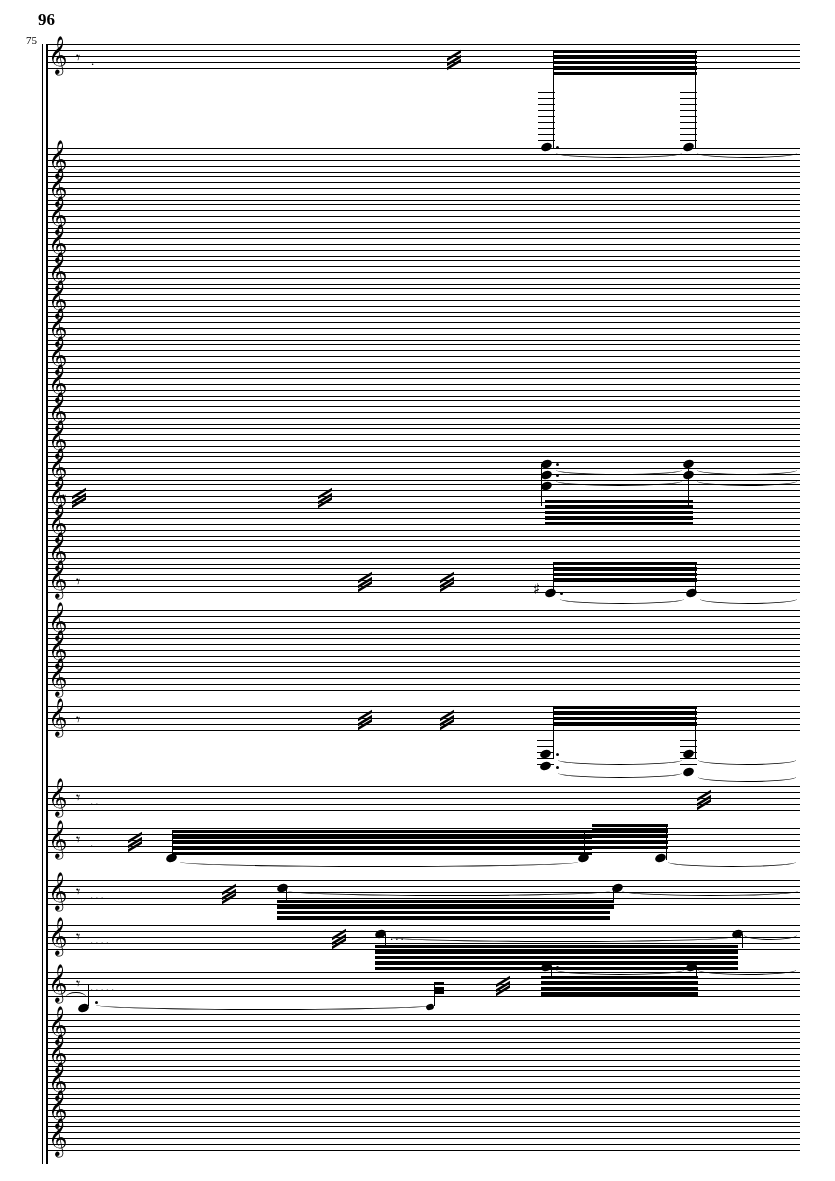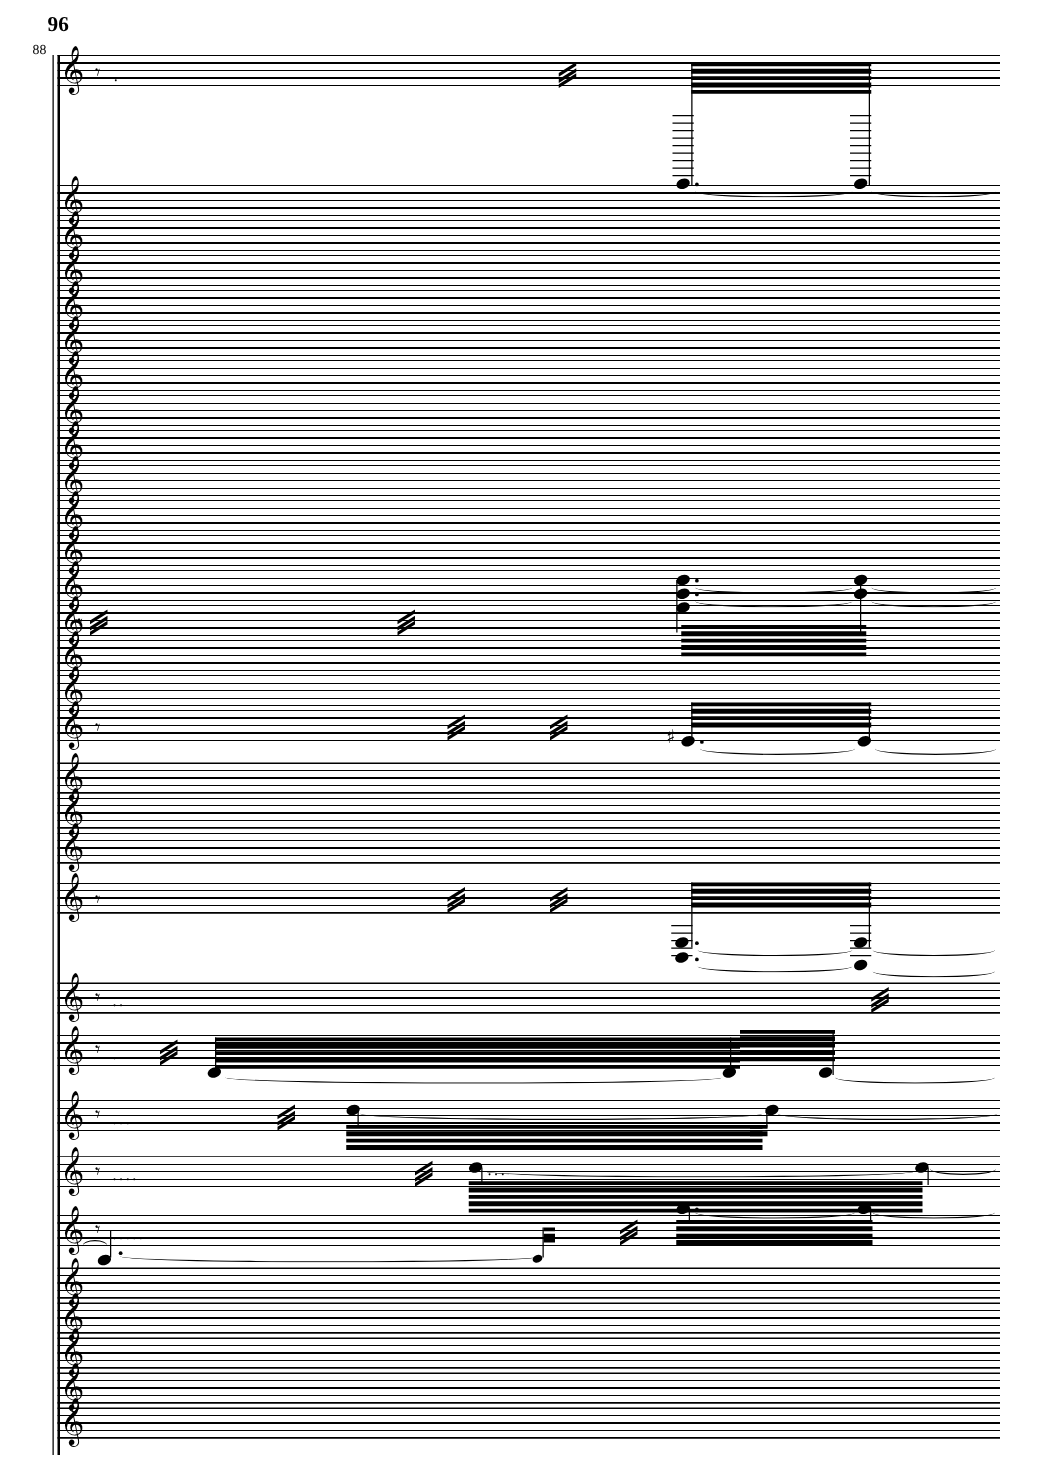--- a/index.html
+++ b/index.html
@@ -144,21 +144,21 @@
     margin-bottom: 1.6px;
   }
 </style>
 </head>
 <body>
 
 <div id="page">
 
   <div class="page-number" style="left:38px; top:10px;text-align:center;">96</div>
 
-  <div class="measure-number" style="left:26px; top:34px;">88</div>
+  <div class="measure-number" style="left:26px; top:34px;">75</div>
 
   <div class="system-barline" style="left:46px; top:44px; width:2.2px; height:1120px;"></div>
   <div class="system-barline" style="left:42px; top:44px; width:1.4px; height:1120px;"></div>
 
   <div class="staff" style="left:46px; top:44px; width:754px;"></div>
   <div class="clef" style="left:48px; top:38px;">𝄞</div>
   <div class="rest" style="left:76px; top:50px;">𝄾</div>
   <div class="dots" style="left:91px; top:54px;">.</div>
   <div class="tremolo" style="left:447px; top:54px;">
       <i></i>

